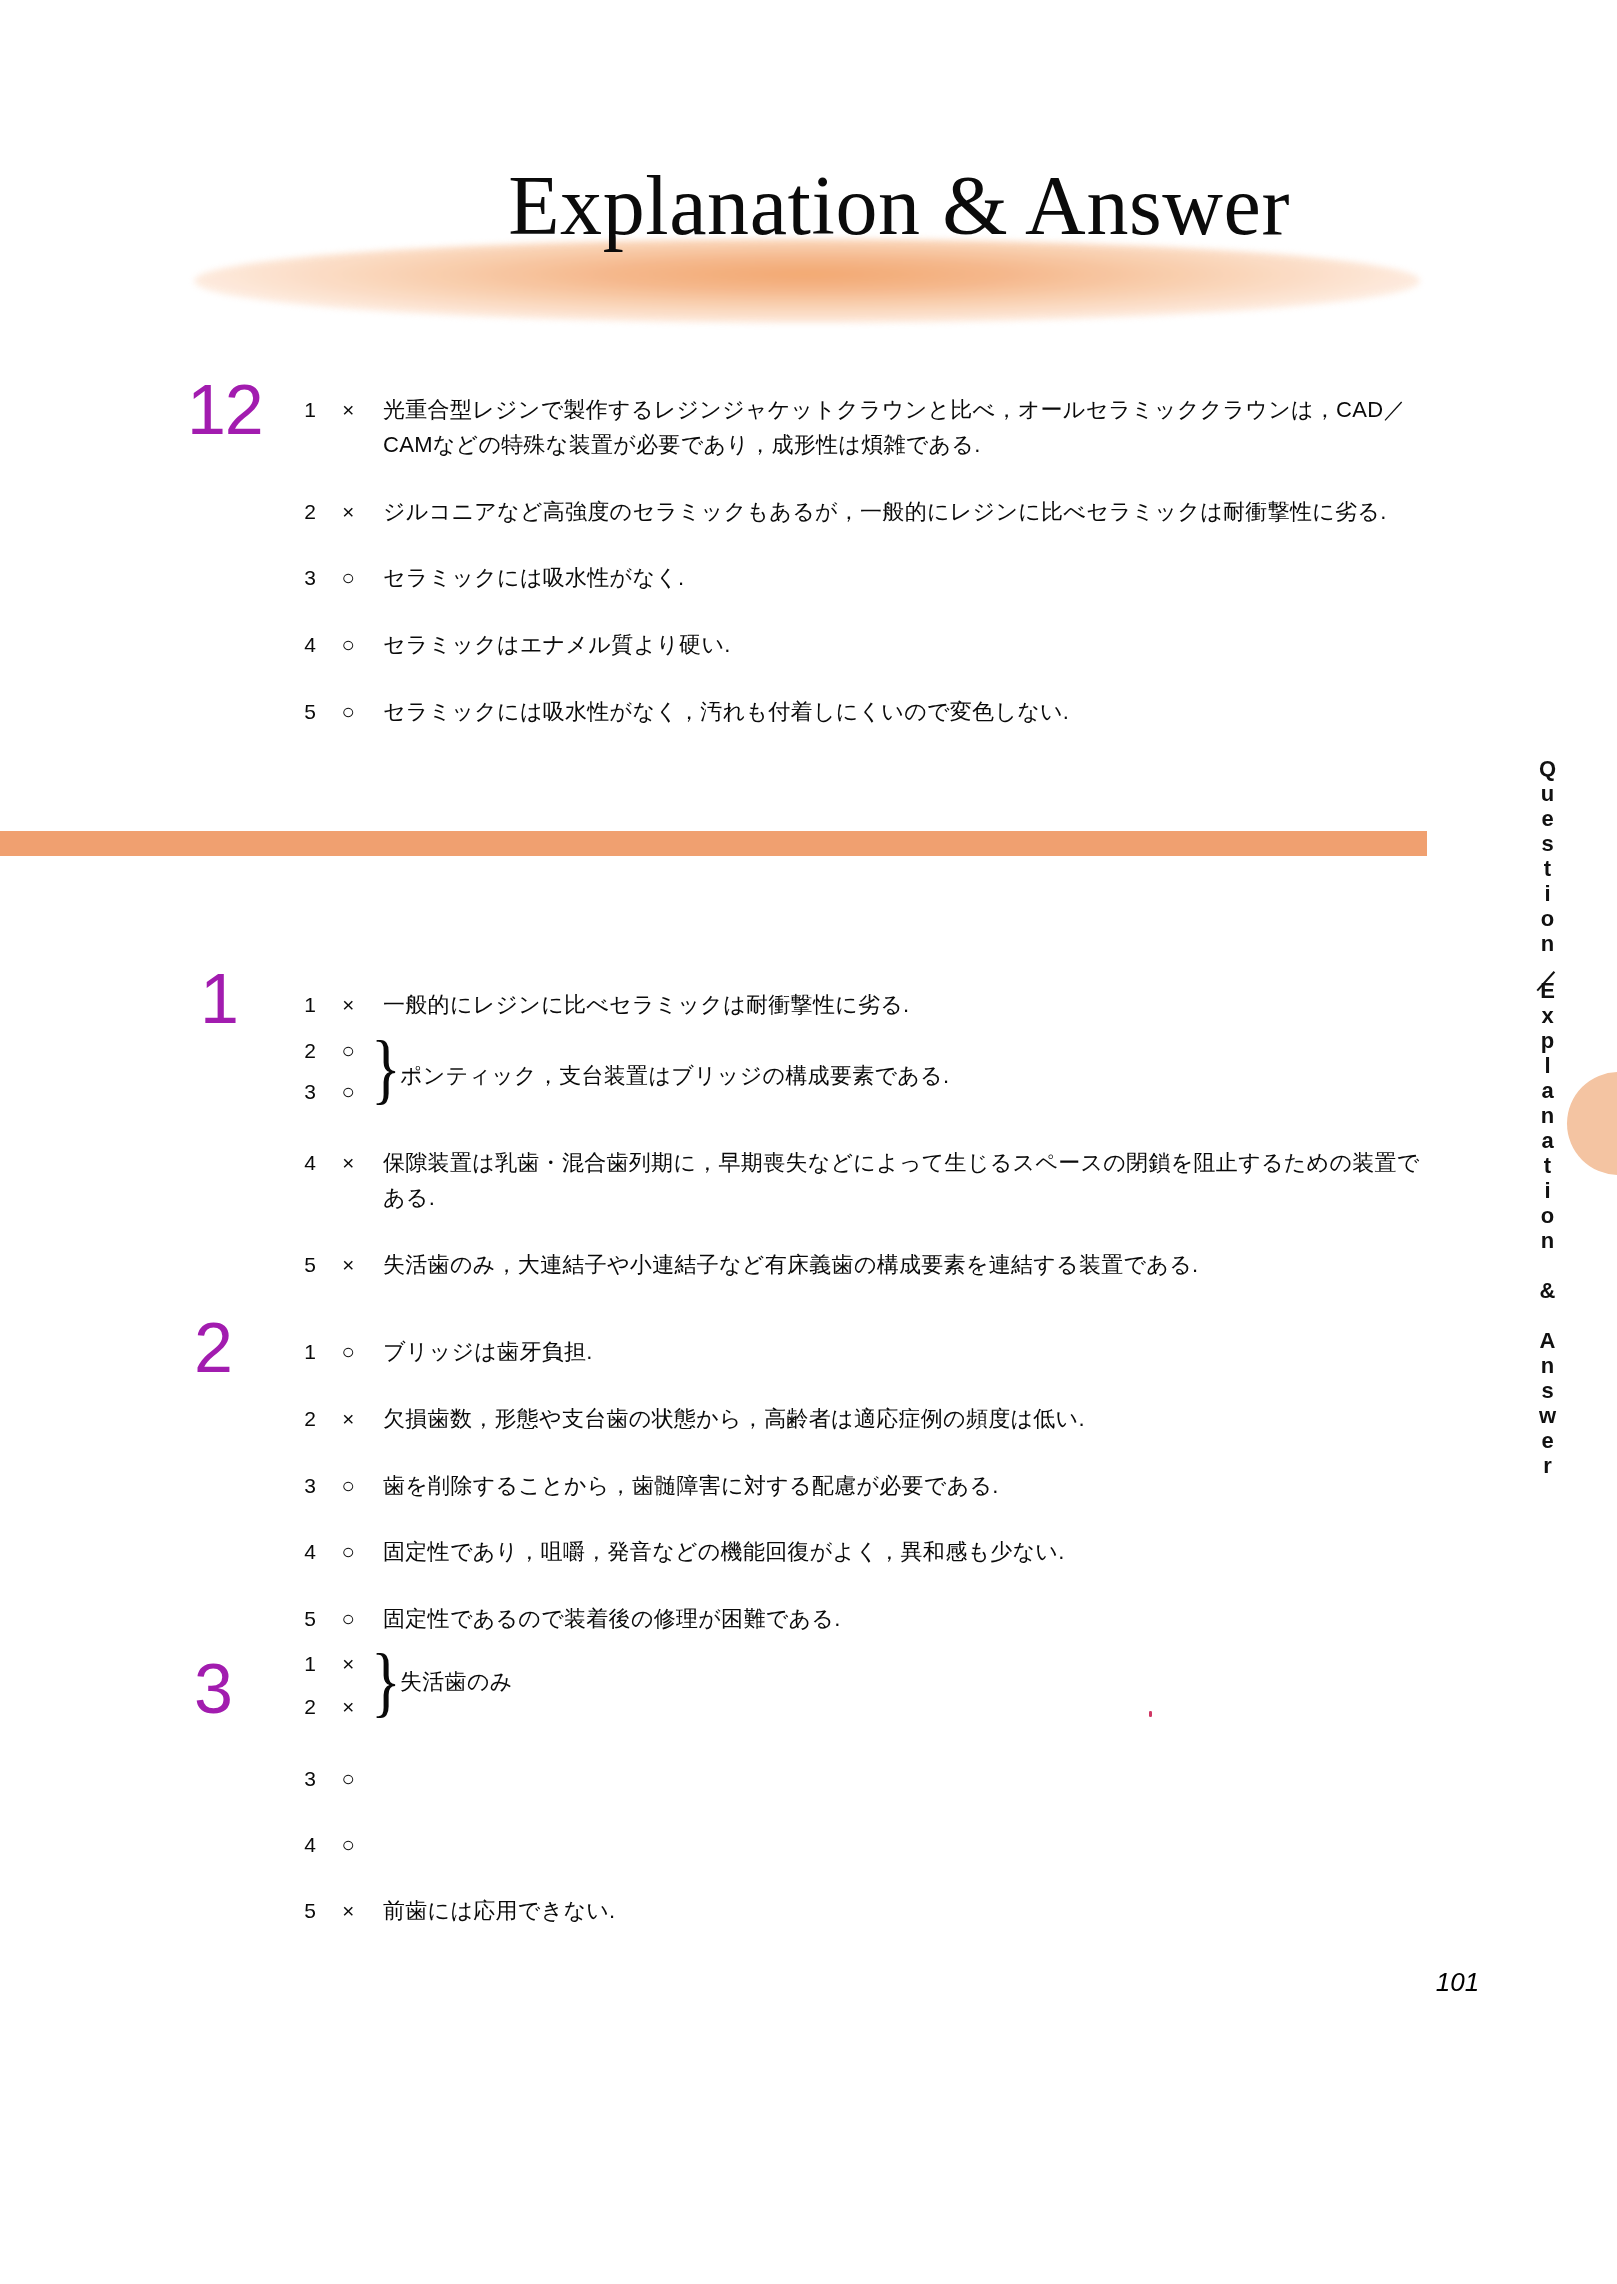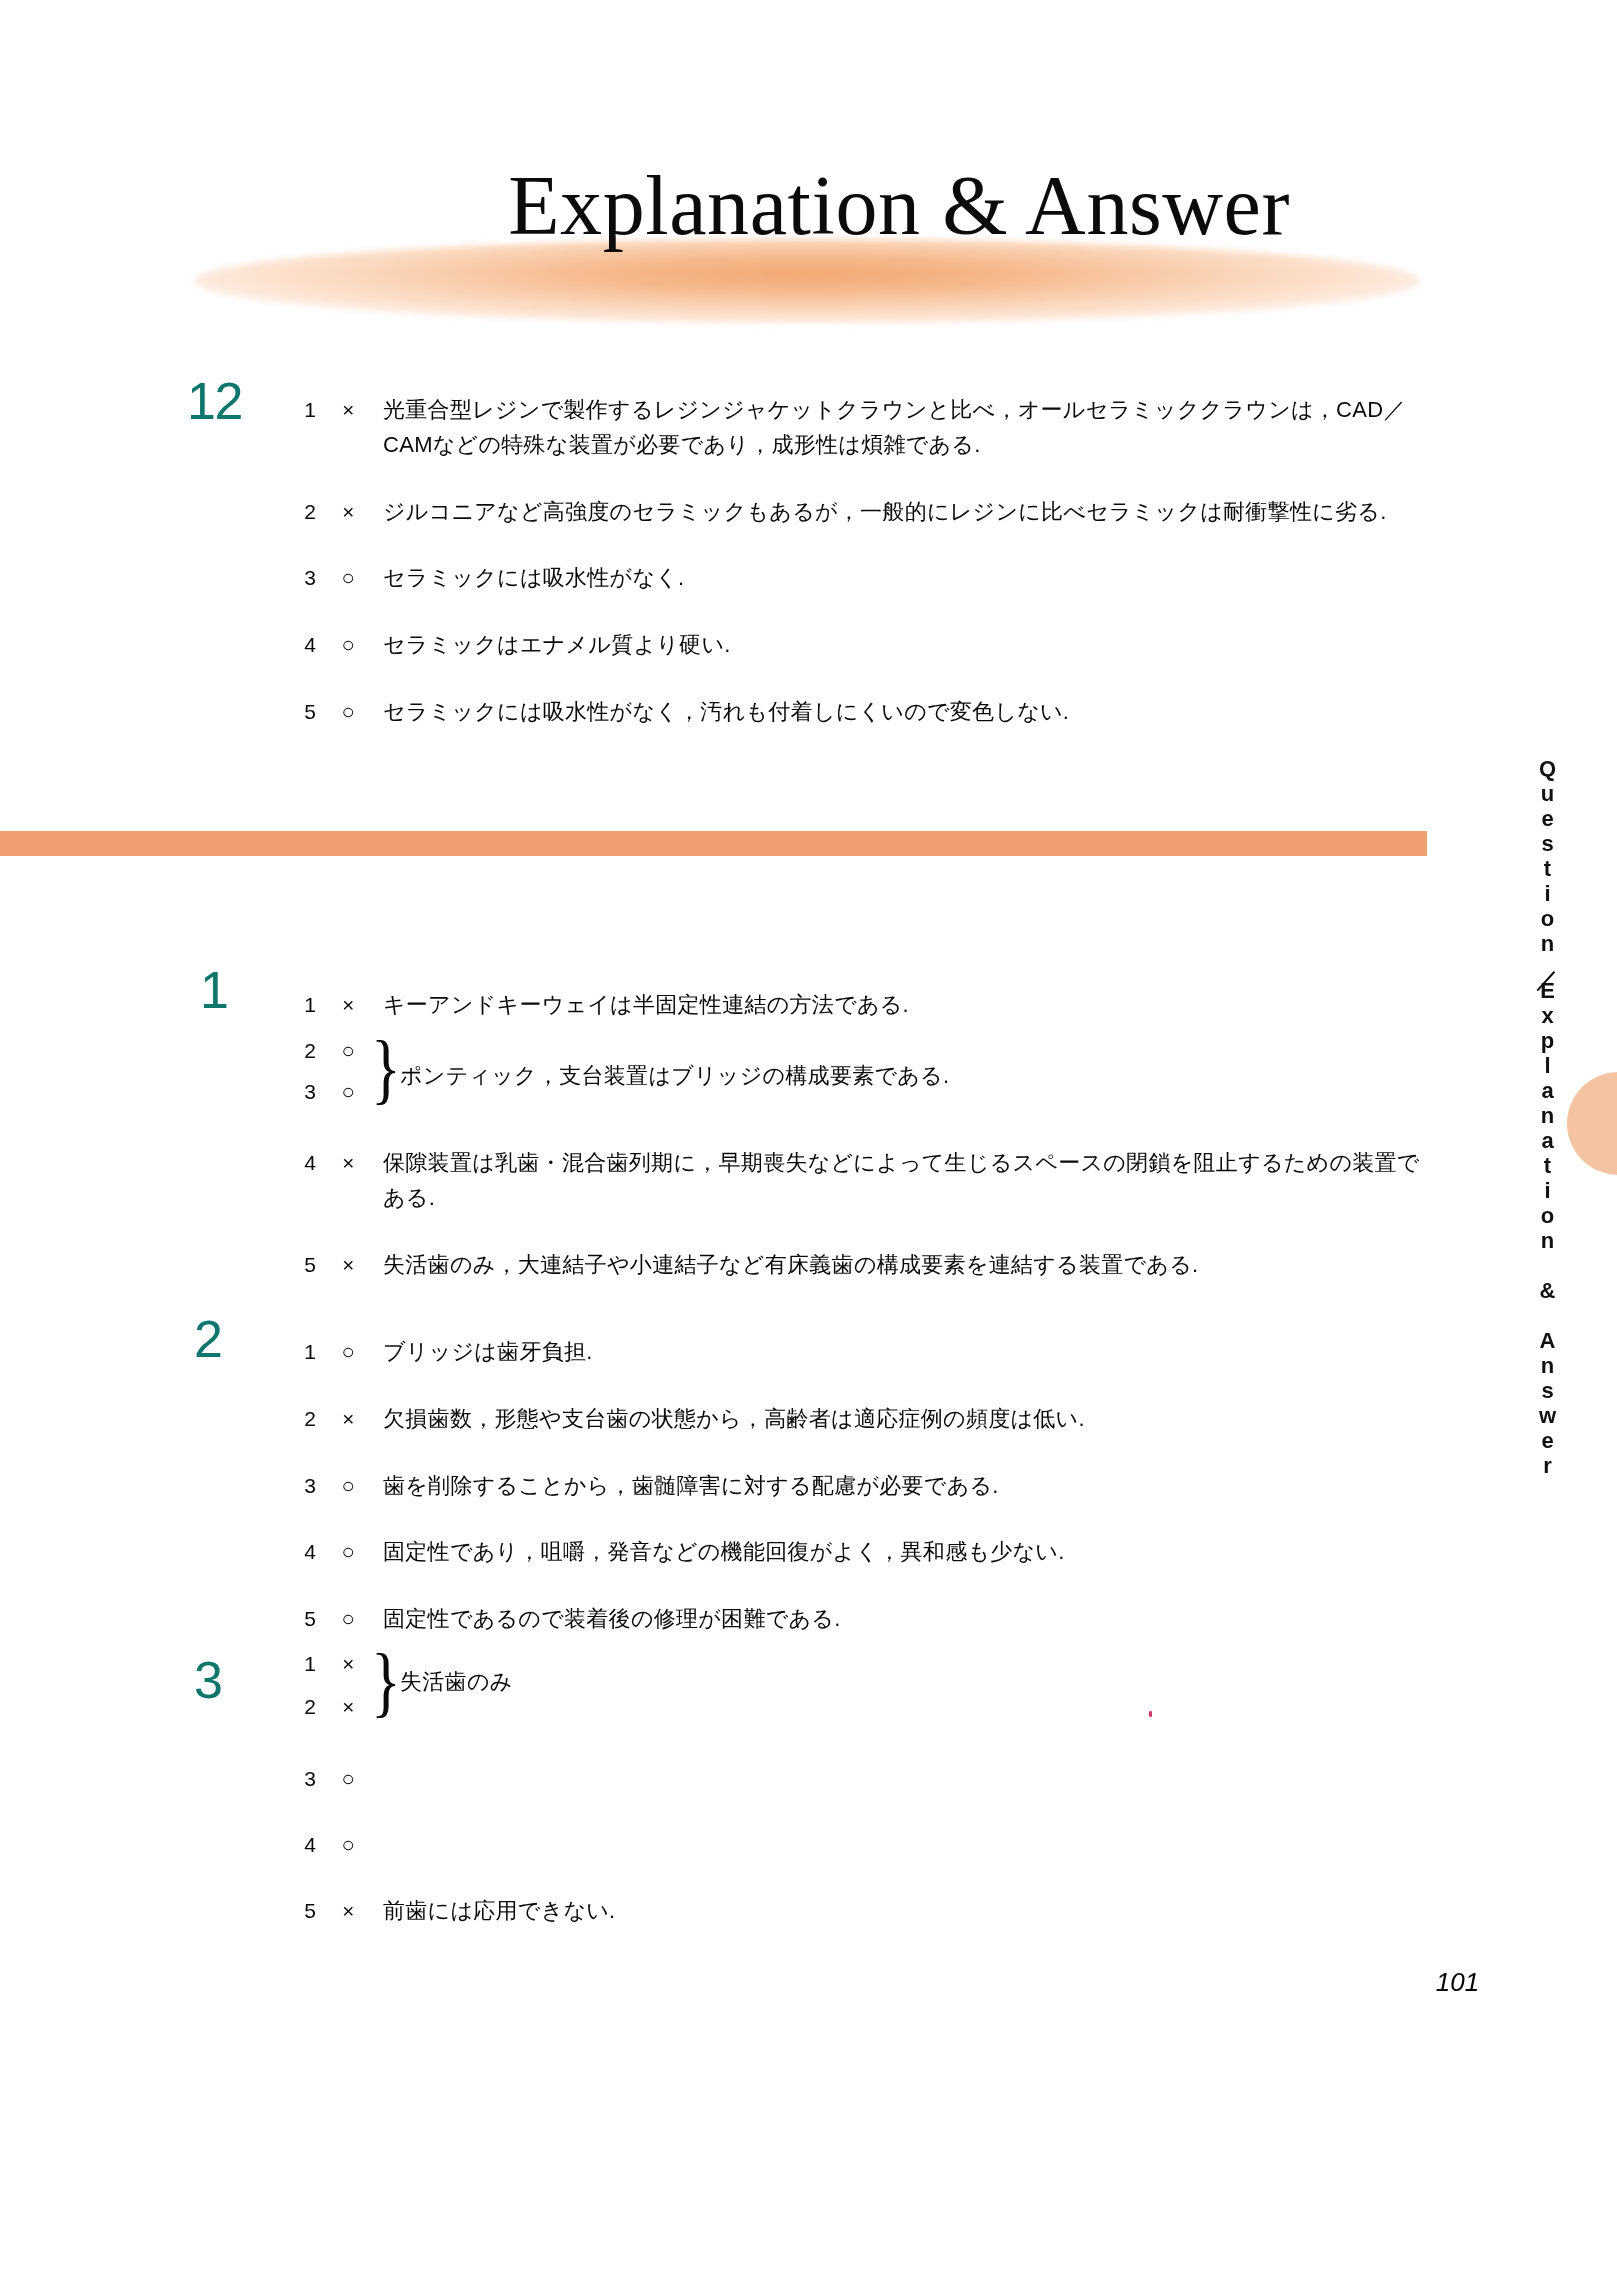--- a/index.html
+++ b/index.html
@@ -112,24 +112,24 @@
     font-size: 26px;
     color: #000;
   }
 
   
   .qblock {
     position: absolute;
   }
   .qnum {
     position: absolute;
-    font-size: 52px;
+    font-size: 70px;
     font-weight: 300;
     line-height: 1;
-    color: #0f766e;
+    color: #a21caf;
     letter-spacing: -1.3px;
   }
   .qitems {
     position: absolute;
   }
   .qrow {
     position: relative;
     display: block;
     min-height: 34px;
   }
@@ -245,21 +245,21 @@
     </div>
   </div>
 
   <div class="qblock" style="left:0; top:956px;">
     <div class="qnum" style="left:200px; top:7.7px;">1</div>
     <div class="qitems" style="left:299px; top:0px; width:1122px;">
 
       <div class="qrow">
         <span class="idx">1</span>
         <span class="mark">×</span>
-        <span class="rowtext">キーアンドキーウェイは半固定性連結の方法である.</span>
+        <span class="rowtext">一般的にレジンに比べセラミックは耐衝撃性に劣る.</span>
       </div>
 
       <div class="brace-group" style="margin-top:11.6px; height:80px;">
         <div class="brace-rows">
           <div class="qrow">
             <span class="idx">2</span>
             <span class="mark circle">○</span>
           </div>
           <div class="qrow" style="margin-top:6.5px;">
             <span class="idx">3</span>

